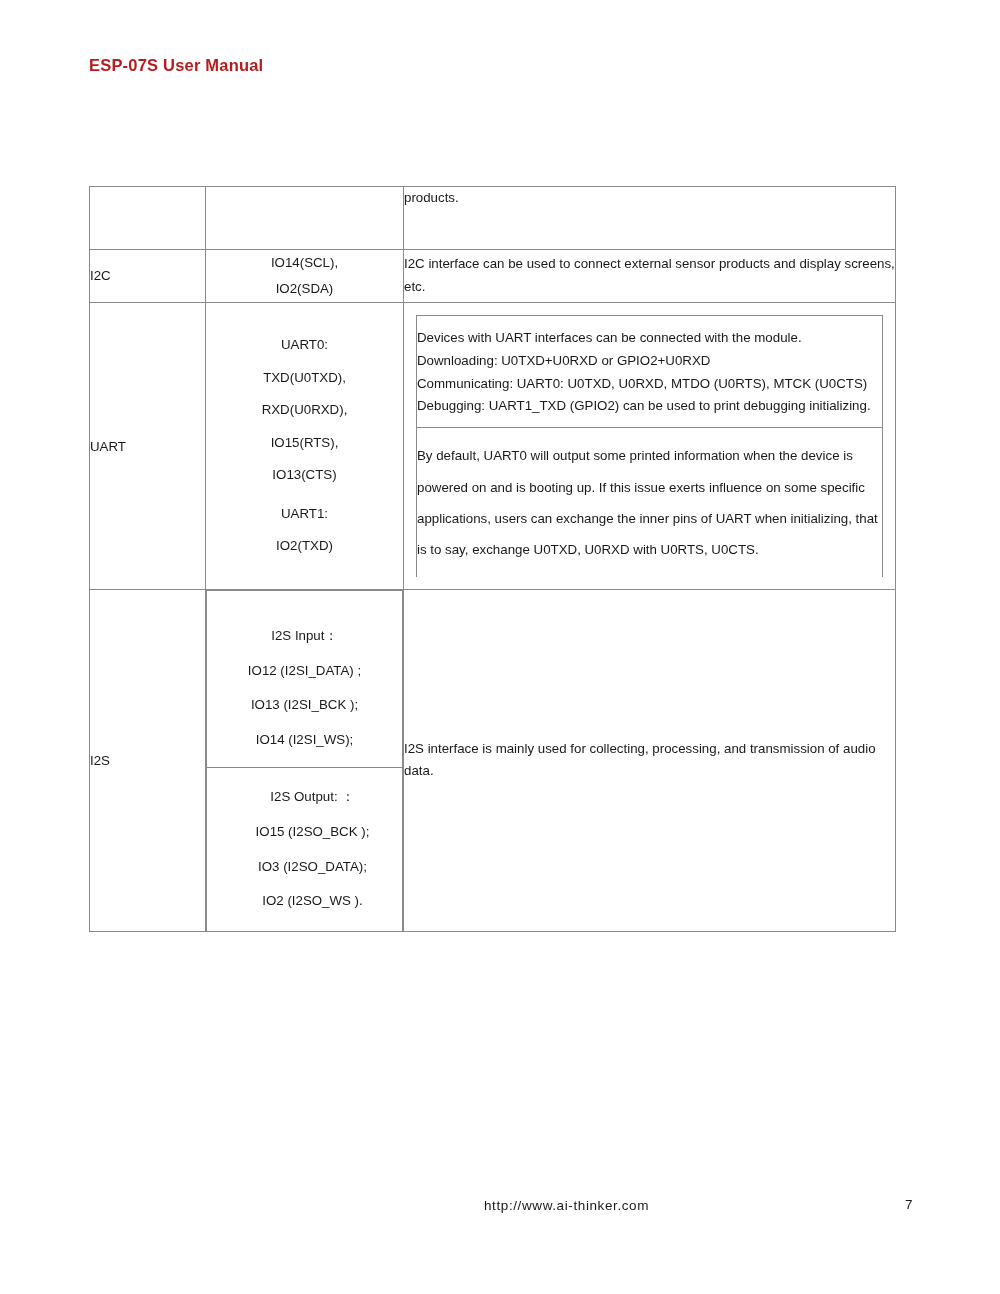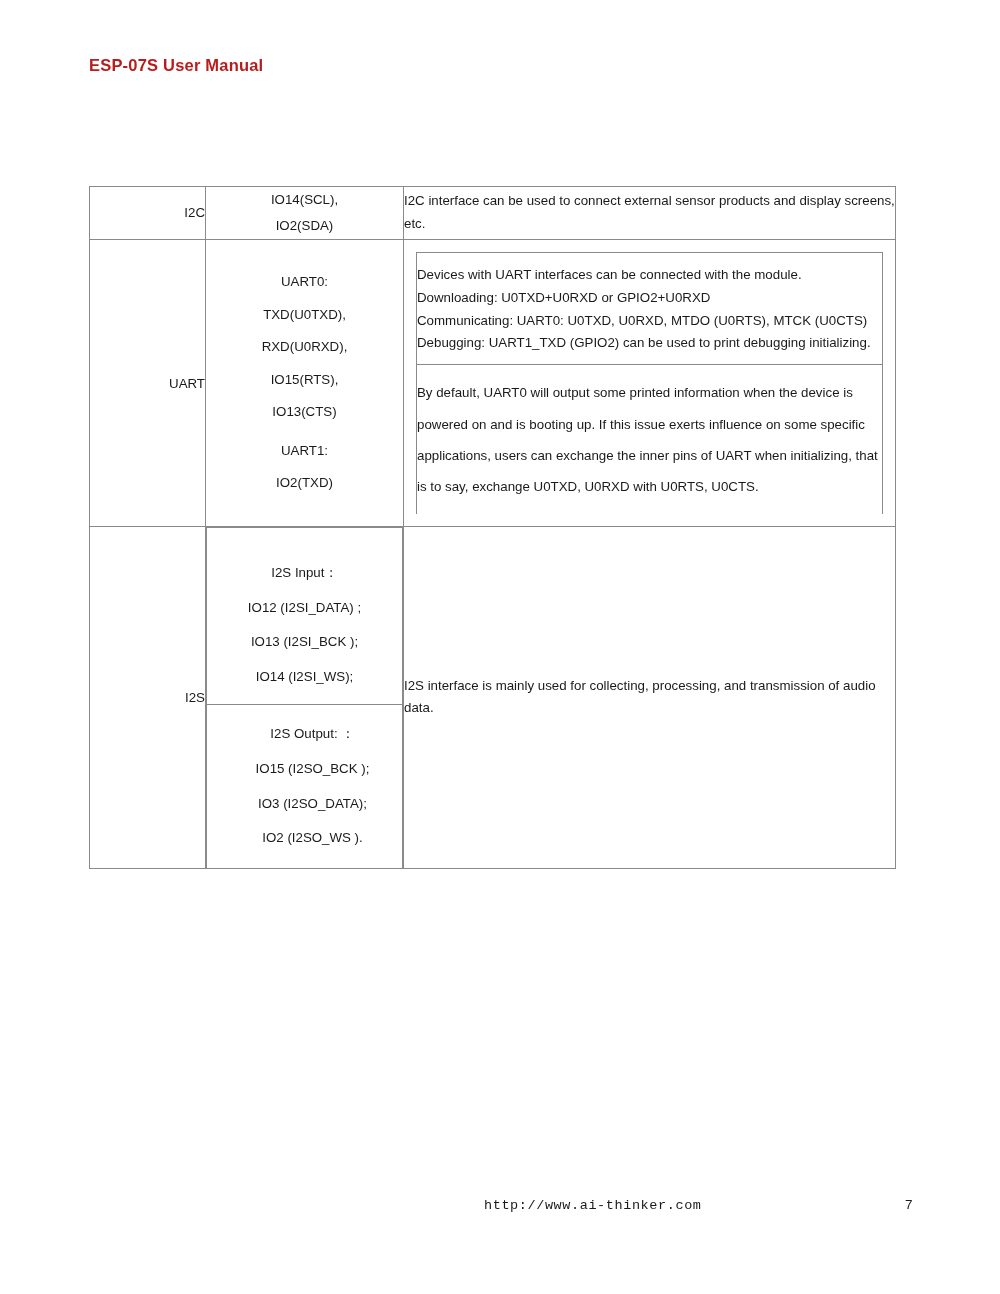--- a/index.html
+++ b/index.html
@@ -59,21 +59,21 @@
   }
   .cell-left {
     text-align: left;
     padding: 10px 10px 10px 9px;
     line-height: 1.72;
   }
   .cell-left.loose {
     line-height: 2.35;
   }
   .cell-name {
-    text-align: right;
+    text-align: left;
     padding: 6px;
     font-size: 13.3px;
   }
   .empty-row td {
     height: 62px;
   }
 
   .inner-table {
     width: 100%;
     border-collapse: collapse;
@@ -98,21 +98,21 @@
     left: 89px;
     top: 0;
     font-size: 15.5px;
     font-weight: bold;
     color: #1a1a1a;
   }
   .footer-url {
     position: absolute;
     left: 484px;
     top: 2px;
-    font-family: Liberation Mono, monospace;
+    font-family: Liberation Sans, sans-serif;
     font-size: 13.5px;
     color: #1a1a1a;
     letter-spacing: 0.6px;
   }
   .footer-page {
     position: absolute;
     left: 905px;
     top: 1px;
     font-size: 13.5px;
     color: #1a1a1a;
@@ -128,20 +128,25 @@
 
   <div class="table-wrap">
     <table class="spec">
       <colgroup>
         <col class="col-a">
         <col class="col-b">
         <col class="col-c">
       </colgroup>
       <tbody>
 
+        <tr class="empty-row">
+          <td class="cell-name"></td>
+          <td class="cell-center"></td>
+          <td class="cell-left" style="vertical-align:top;">products.</td>
+        </tr>
 
         <tr>
           <td class="cell-name">I2C</td>
           <td class="cell-center">
             <span class="sub-line">IO14(SCL),</span>
             <span class="sub-line">IO2(SDA)</span>
           </td>
           <td class="cell-left">I2C interface can be used to connect external sensor products and display screens, etc.</td>
         </tr>
 

